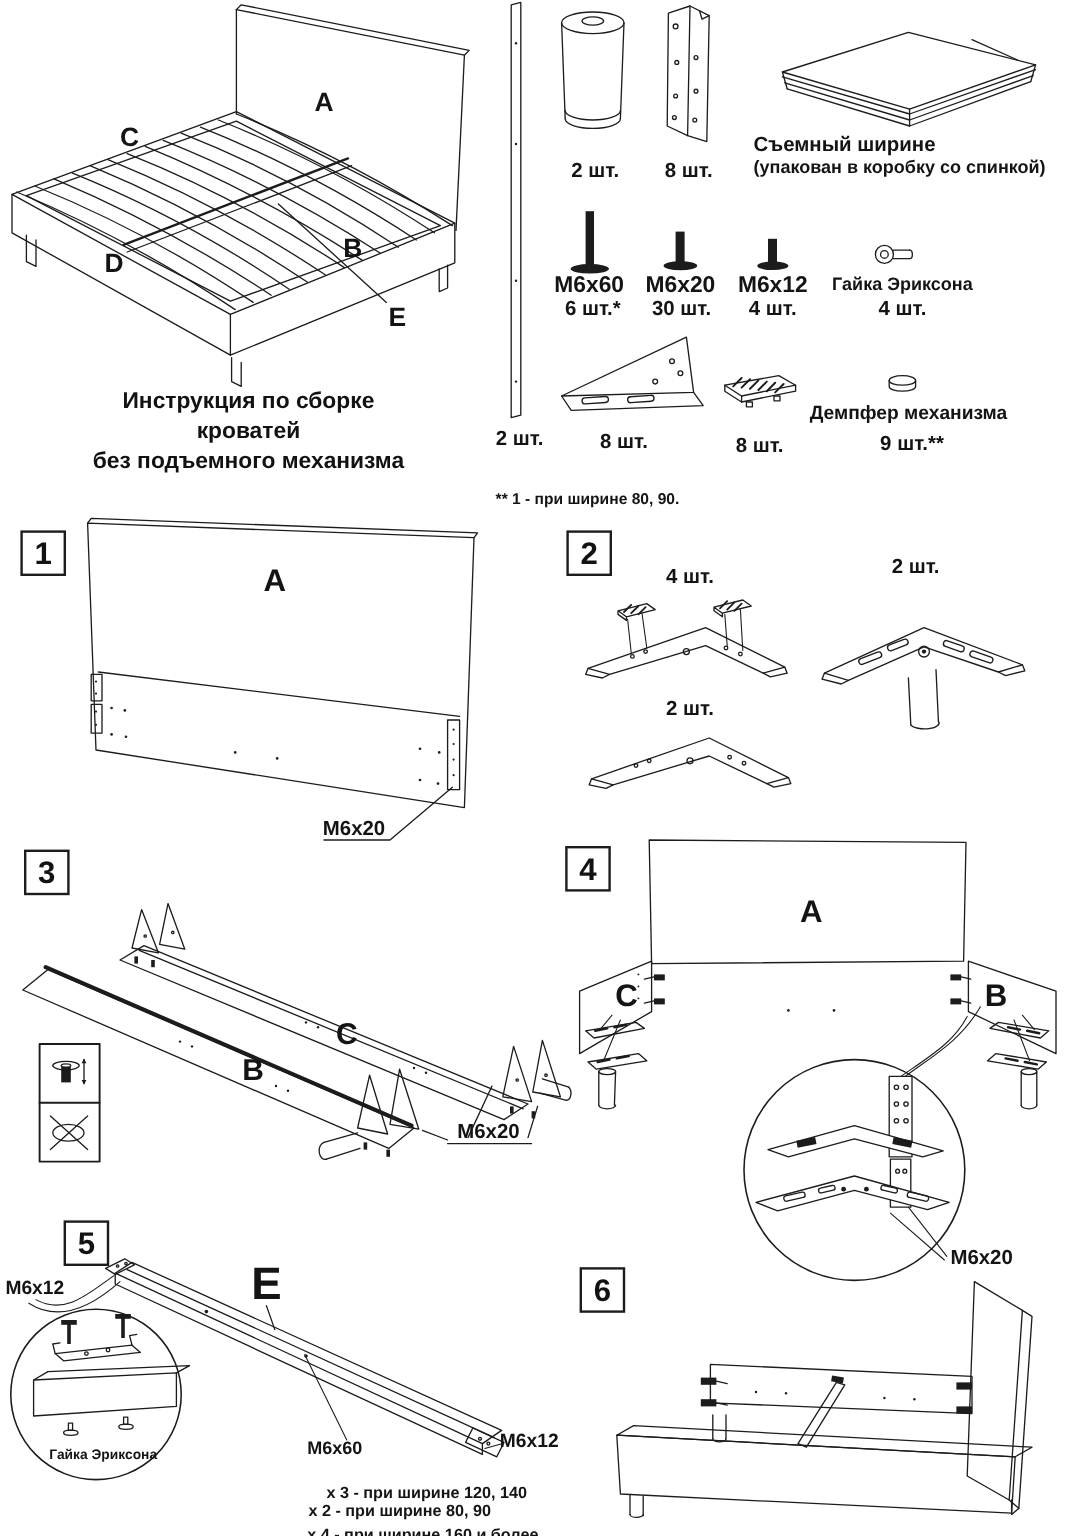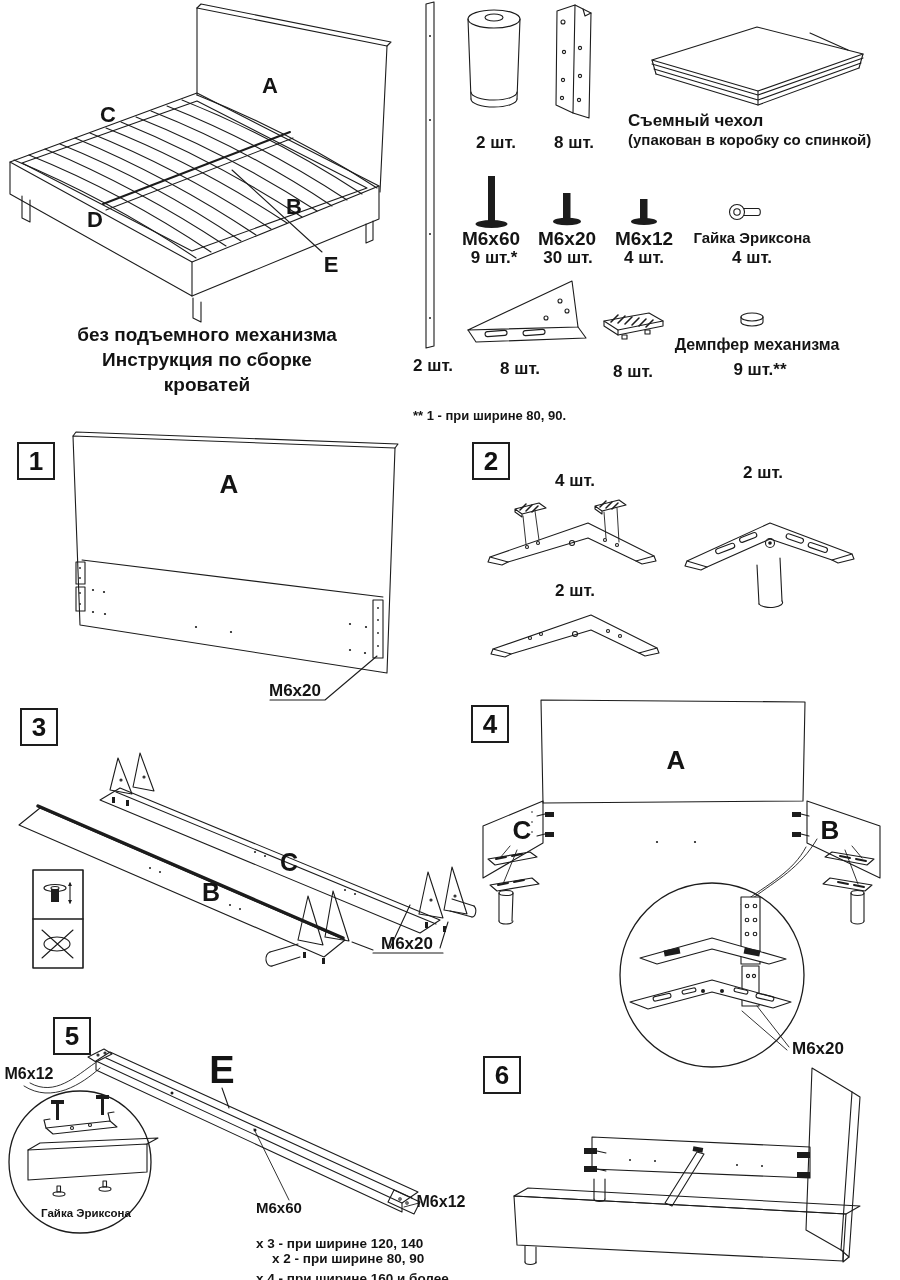--- a/index.html
+++ b/index.html
@@ -352,37 +352,37 @@
     <rect x="693" y="1147" width="10" height="5" transform="rotate(10 698 1149)" fill="#1c1c1c" stroke="none"></rect>
     <path d="M514,1196 L528,1188 L860,1206 L846,1214 Z"></path>
     <path d="M514,1196 L846,1214 L843,1261 L517,1245 Z"></path>
     <path d="M525,1246 L525,1262 M536,1247 L536,1263"></path>
     <path d="M525,1262 a5.5,2.5 0 0 0 11,0"></path>
   </g>
 </g>
 </svg>
 
 <div class="title-block">
+  <div>Инструкция по сборке кроватей</div>
   <div>без подъемного механизма</div>
-  <div>Инструкция по сборке кроватей</div>
 </div>
 
 <div class="lbl c f22" style="left:270px;top:86px">A</div>
 <div class="lbl c f22" style="left:108px;top:115px">C</div>
 <div class="lbl c f22" style="left:95px;top:220px">D</div>
 <div class="lbl c f22" style="left:294px;top:207px">B</div>
 <div class="lbl c f22" style="left:331px;top:265px">E</div>
 <div class="lbl c f17" style="left:433px;top:366px">2 шт.</div>
 
 <div class="lbl c f17" style="left:496px;top:143px">2 шт.</div>
 <div class="lbl c f17" style="left:574px;top:143px">8 шт.</div>
-<div class="lbl f17" style="left:628px;top:112px">Съемный чехол</div>
+<div class="lbl f17" style="left:628px;top:112px">Съемный ширине</div>
 <div class="lbl f15" style="left:628px;top:132px">(упакован в коробку со спинкой)</div>
 <div class="lbl c f19" style="left:491px;top:239px">М6х60</div>
-<div class="lbl c f17" style="left:494px;top:258px">9 шт.*</div>
+<div class="lbl c f17" style="left:494px;top:258px">6 шт.*</div>
 <div class="lbl c f19" style="left:567px;top:239px">М6х20</div>
 <div class="lbl c f17" style="left:568px;top:258px">30 шт.</div>
 <div class="lbl c f19" style="left:644px;top:239px">М6х12</div>
 <div class="lbl c f17" style="left:644px;top:258px">4 шт.</div>
 <div class="lbl c f15" style="left:752px;top:238px">Гайка Эриксона</div>
 <div class="lbl c f17" style="left:752px;top:258px">4 шт.</div>
 <div class="lbl c f17" style="left:520px;top:369px">8 шт.</div>
 <div class="lbl c f17" style="left:633px;top:372px">8 шт.</div>
 <div class="lbl c f16" style="left:757px;top:345px">Демпфер механизма</div>
 <div class="lbl c f17" style="left:760px;top:370px">9 шт.**</div>
@@ -409,17 +409,17 @@
 <div class="lbl c f26" style="left:676px;top:760px">A</div>
 <div class="lbl c f26" style="left:522px;top:830px">C</div>
 <div class="lbl c f26" style="left:830px;top:830px">B</div>
 <div class="lbl c f17" style="left:818px;top:1049px">М6х20</div>
 
 <div class="lbl c f36" style="left:222px;top:1071px">E</div>
 <div class="lbl c f16" style="left:29px;top:1074px">М6х12</div>
 <div class="lbl c f11" style="left:86px;top:1213px">Гайка Эриксона</div>
 <div class="lbl f15" style="left:256px;top:1200px">М6х60</div>
 <div class="lbl f135" style="left:256px;top:1272px">х 4 - при ширине 160 и более</div>
-<div class="lbl f135" style="left:256px;top:1237px">х 3 - при ширине 120, 140</div>
-<div class="lbl f135" style="left:272px;top:1252px">х 2 - при ширине 80, 90</div>
+<div class="lbl f135" style="left:272px;top:1237px">х 3 - при ширине 120, 140</div>
+<div class="lbl f135" style="left:257px;top:1252px">х 2 - при ширине 80, 90</div>
 <div class="lbl c f16" style="left:441px;top:1202px">М6х12</div>
 
 </div>
 
 </body></html>

